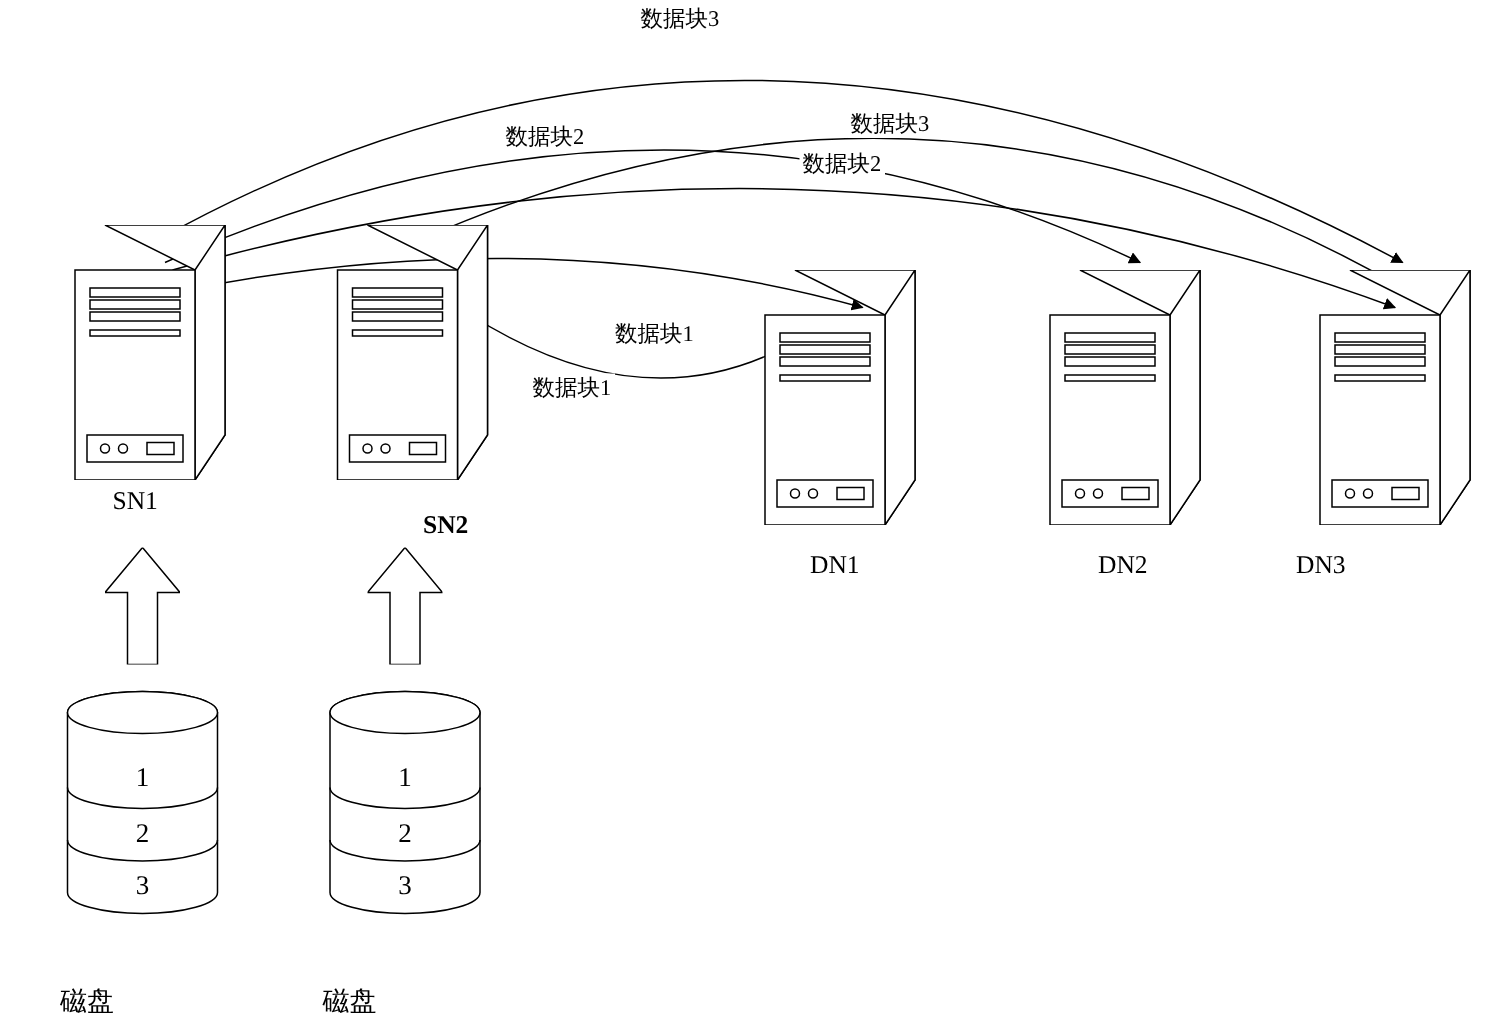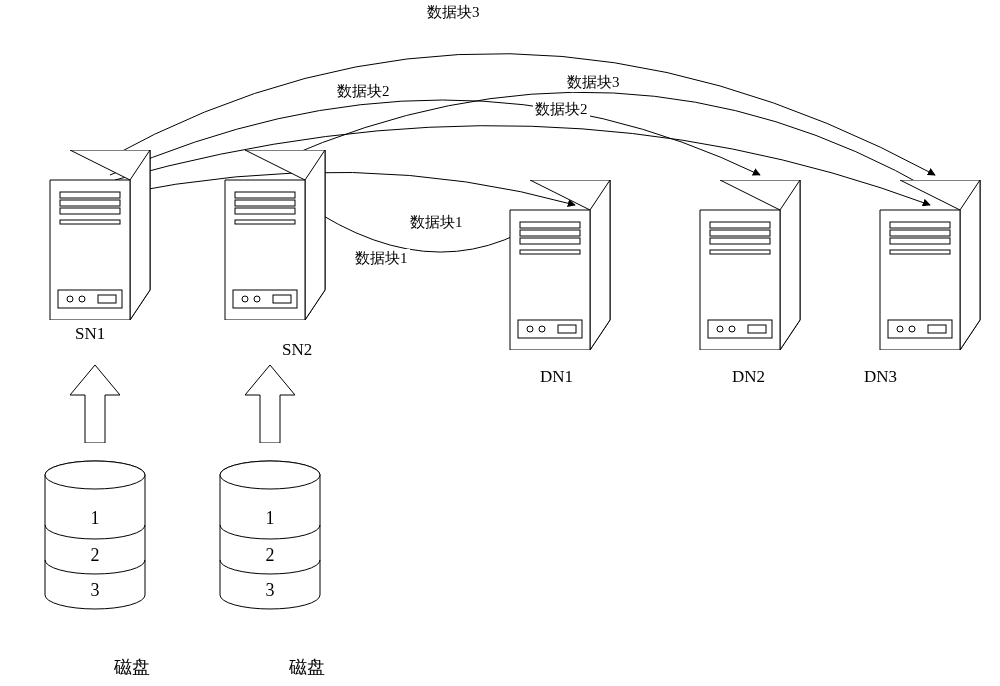--- a/index.html
+++ b/index.html
@@ -46,21 +46,21 @@
   .disk-row-text {
     position: absolute;
     font-size: 18px;
     color: #000;
     text-align: center;
     width: 100%;
   }
   .disk-label {
     position: absolute;
     font-size: 18px;
-    text-align: right;
+    text-align: left;
   }
   
   .up-arrow {
     position: absolute;
     width: 50px;
     height: 78px;
   }
   
   .edge-label {
     position: absolute;
@@ -123,21 +123,21 @@
     <polygon class="front-panel" points="10,30 90,30 90,170 10,170"></polygon>
     <rect x="20" y="42" width="60" height="6" fill="none" stroke="#000"></rect>
     <rect x="20" y="50" width="60" height="6" fill="none" stroke="#000"></rect>
     <rect x="20" y="58" width="60" height="6" fill="none" stroke="#000"></rect>
     <rect x="20" y="70" width="60" height="4" fill="none" stroke="#000"></rect>
     <rect x="18" y="140" width="64" height="18" fill="none" stroke="#000"></rect>
     <circle cx="30" cy="149" r="3" fill="none" stroke="#000"></circle>
     <circle cx="42" cy="149" r="3" fill="none" stroke="#000"></circle>
     <rect x="58" y="145" width="18" height="8" fill="none" stroke="#000"></rect>
   </svg>
-  <span class="server-label" style="left:282px; top:340px;">SN2</span>
+  <span class="server-label" style="left:282px; top:340px;font-weight:bold;">SN2</span>
 
   <svg class="server" style="left:500px; top:180px;" viewBox="0 0 120 170">
     <polygon class="back-panel" points="30,0 110,0 110,140 90,170 90,30 30,0"></polygon>
     <polygon class="side-panel" points="90,30 110,0 110,140 90,170"></polygon>
     <polygon class="front-panel" points="10,30 90,30 90,170 10,170"></polygon>
     <rect x="20" y="42" width="60" height="6" fill="none" stroke="#000"></rect>
     <rect x="20" y="50" width="60" height="6" fill="none" stroke="#000"></rect>
     <rect x="20" y="58" width="60" height="6" fill="none" stroke="#000"></rect>
     <rect x="20" y="70" width="60" height="4" fill="none" stroke="#000"></rect>
     <rect x="18" y="140" width="64" height="18" fill="none" stroke="#000"></rect>

